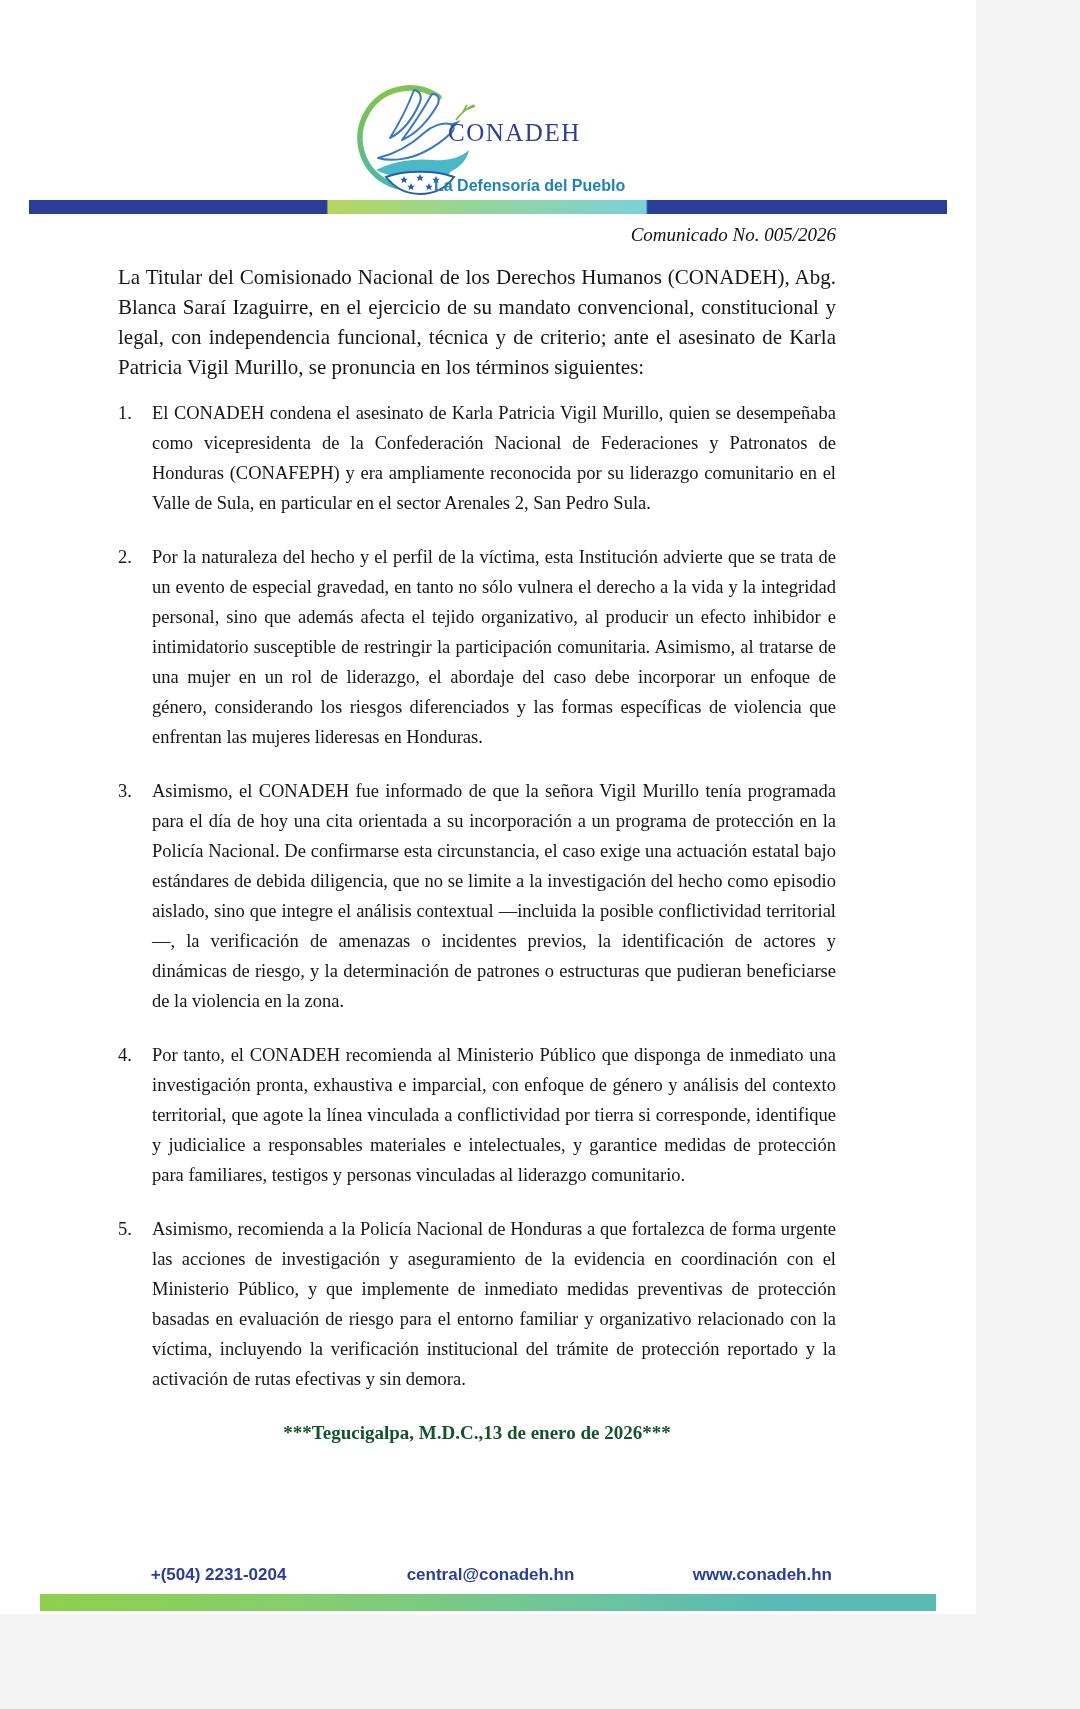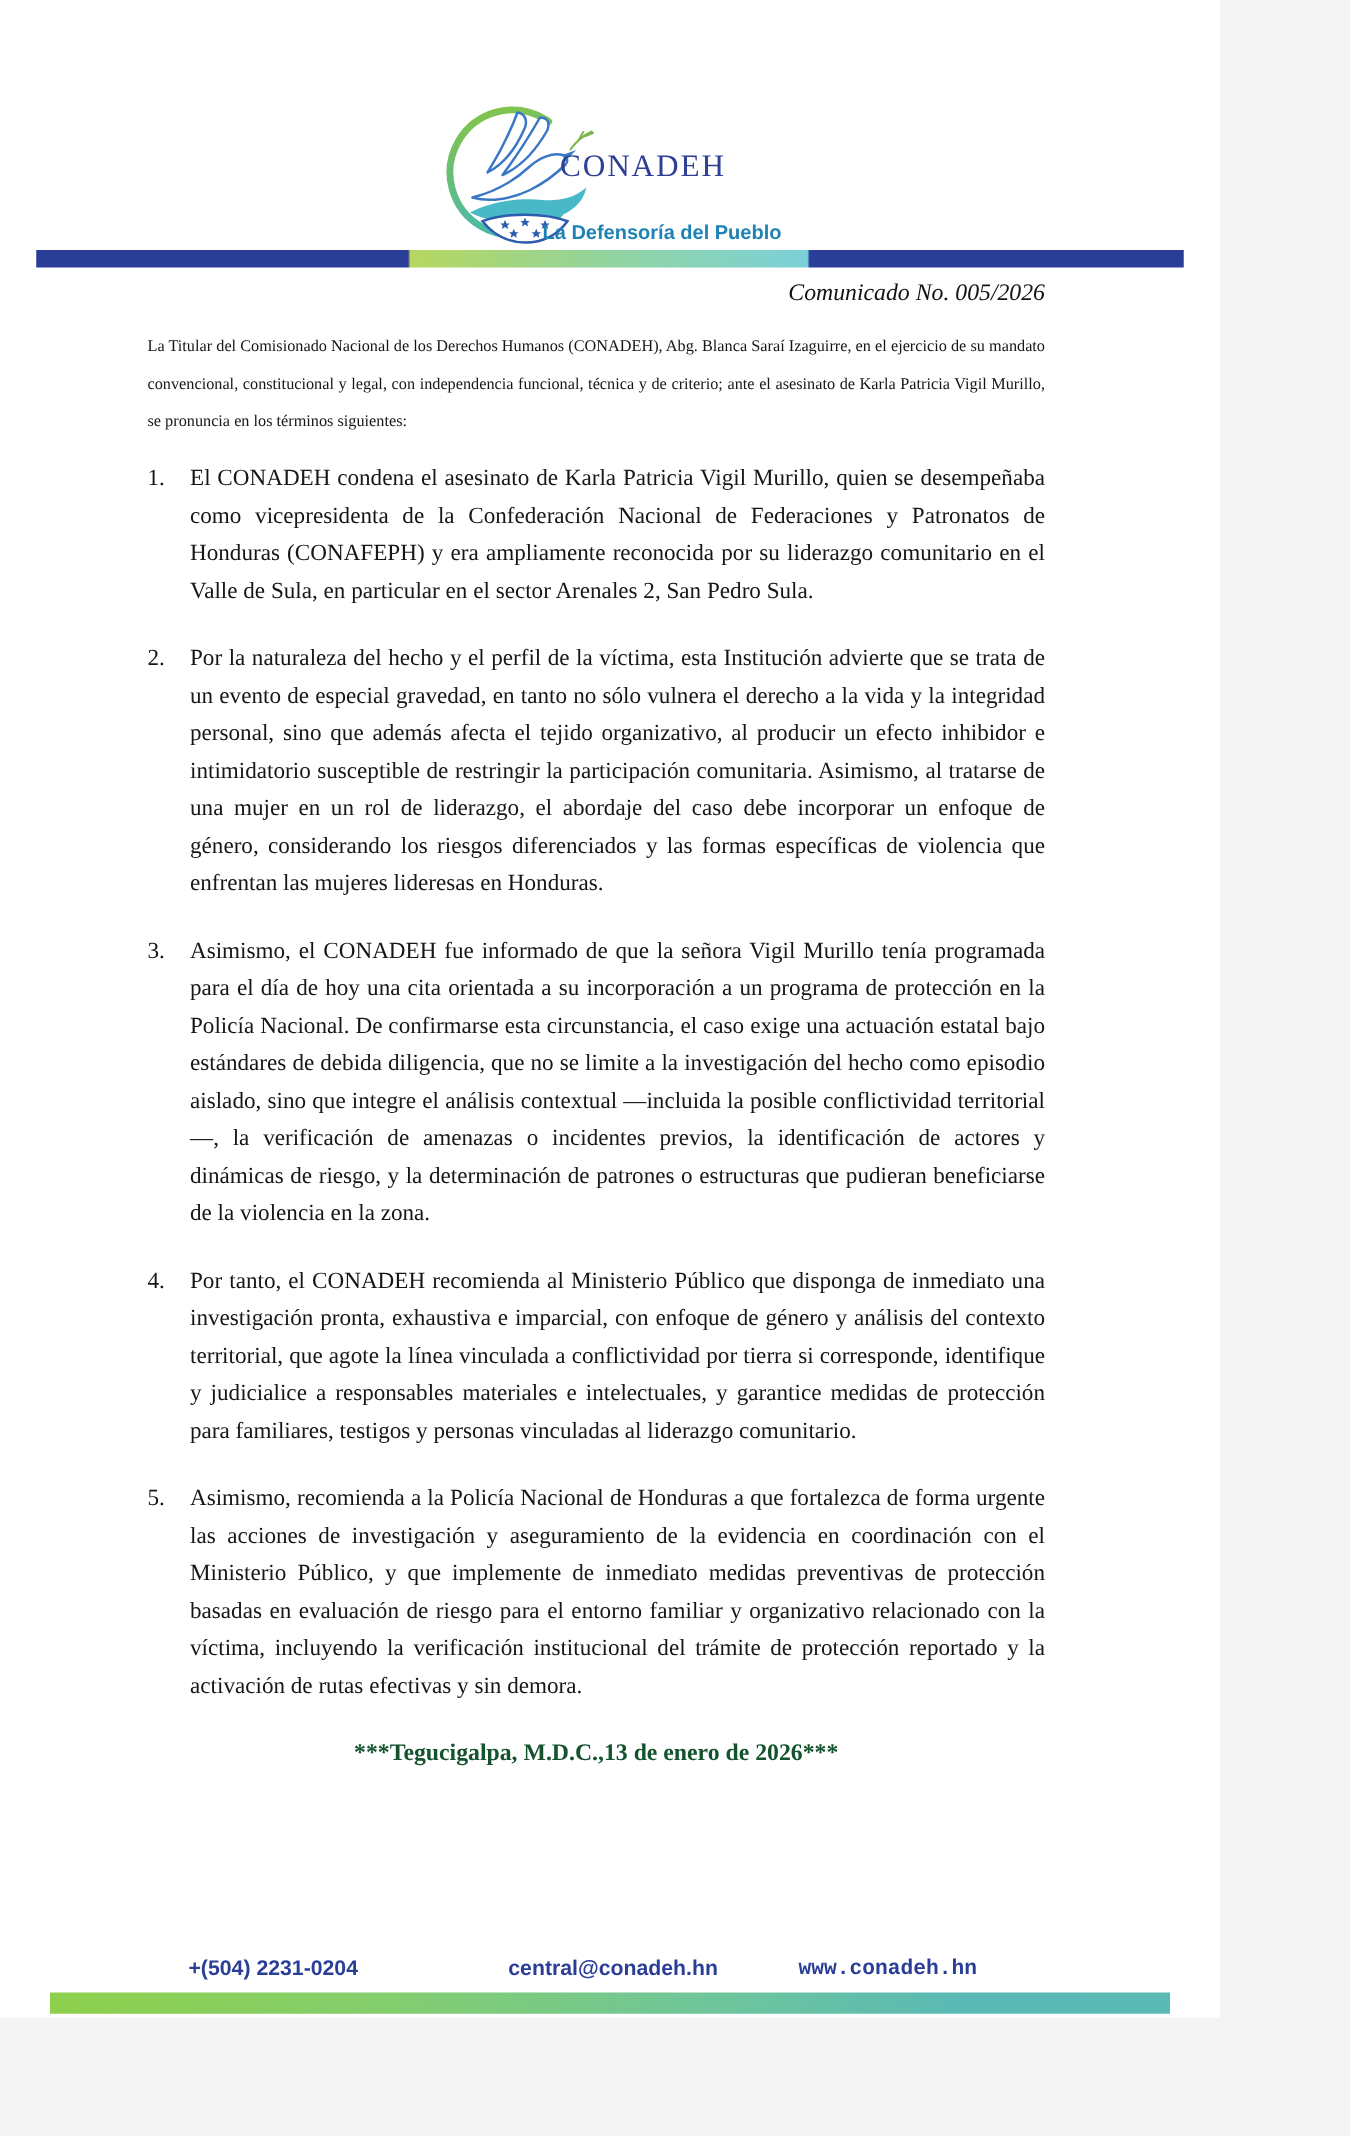--- a/index.html
+++ b/index.html
@@ -30,21 +30,21 @@
   .title-line {
     font-weight:bold; font-size:19px; line-height:32px; color:#0d0d0d;
     white-space:nowrap; transform:scaleX(.88); transform-origin:50% 50%;
   }
   .comunicado {
     margin-top:6px; text-align:right; font-style:italic;
     font-size:19px; line-height:30px; color:#121212;
   }
   .intro {
     margin-top:12px; text-align:justify;
-    font-size:13px; line-height:30px;
+    font-size:21px; line-height:30px;
   }
   ol.items { list-style:none; margin-top:16px; }
   ol.items li { display:flex; margin-bottom:24px; font-size:18.5px; line-height:30px; }
   ol.items .num { flex:0 0 34px; }
   ol.items .item-text { flex:1; text-align:justify; }
   .b { font-weight:normal; }
   .closing {
     margin-top:20px; text-align:center; font-weight:bold;
     font-size:19px; line-height:30px; color:#14532d;
   }
@@ -55,21 +55,21 @@
     font-family:"Liberation Sans", sans-serif; font-weight:bold;
     font-size:16.5px; line-height:27px; text-align:center; height:27px;
   }
   .contact-row {
     margin:5px 90px 7px 95px; display:flex; align-items:center;
     font-family:"Liberation Sans", sans-serif; font-weight:bold;
     font-size:17px; color:#2b3e97; height:24px;
   }
   .contact-row .c-left  { flex:1; text-align:center; }
   .contact-row .c-mid   { flex:1.2; text-align:center; }
-  .contact-row .c-right { flex:1; text-align:left;font-family:Liberation Mono, monospace; }
+  .contact-row .c-right { flex:1; text-align:center; }
   .footer-gradient {
     margin:0 40px 3px 40px; height:17px;
     background:linear-gradient(to right,
       #8ed04c 0%, #84ce6e 30%, #6ec59c 60%, #59b9b6 82%, #5cbab4 100%);
   }
   .backdrop { width:1080px; height:95px; background:#f4f4f5; }
 </style>
 </head>
 <body>
 

